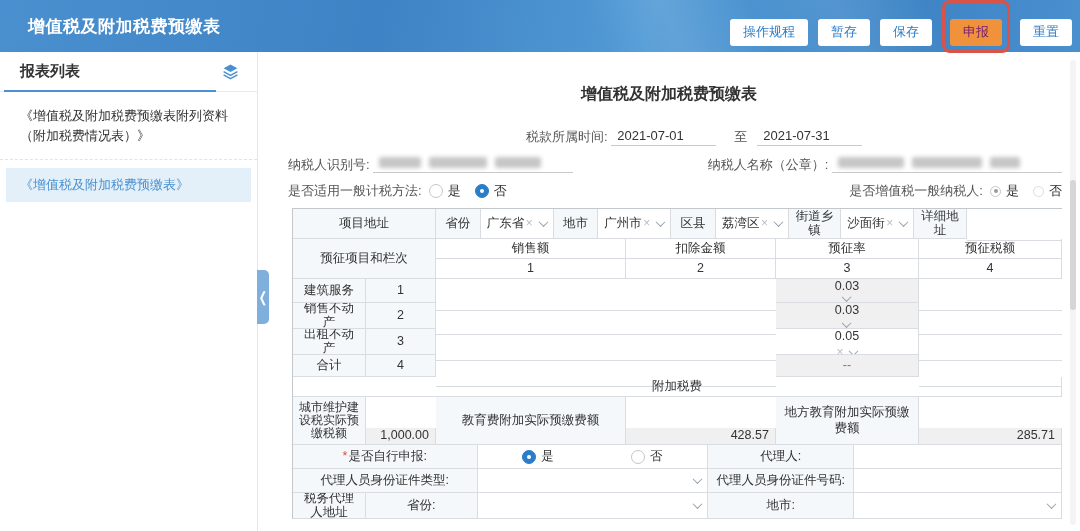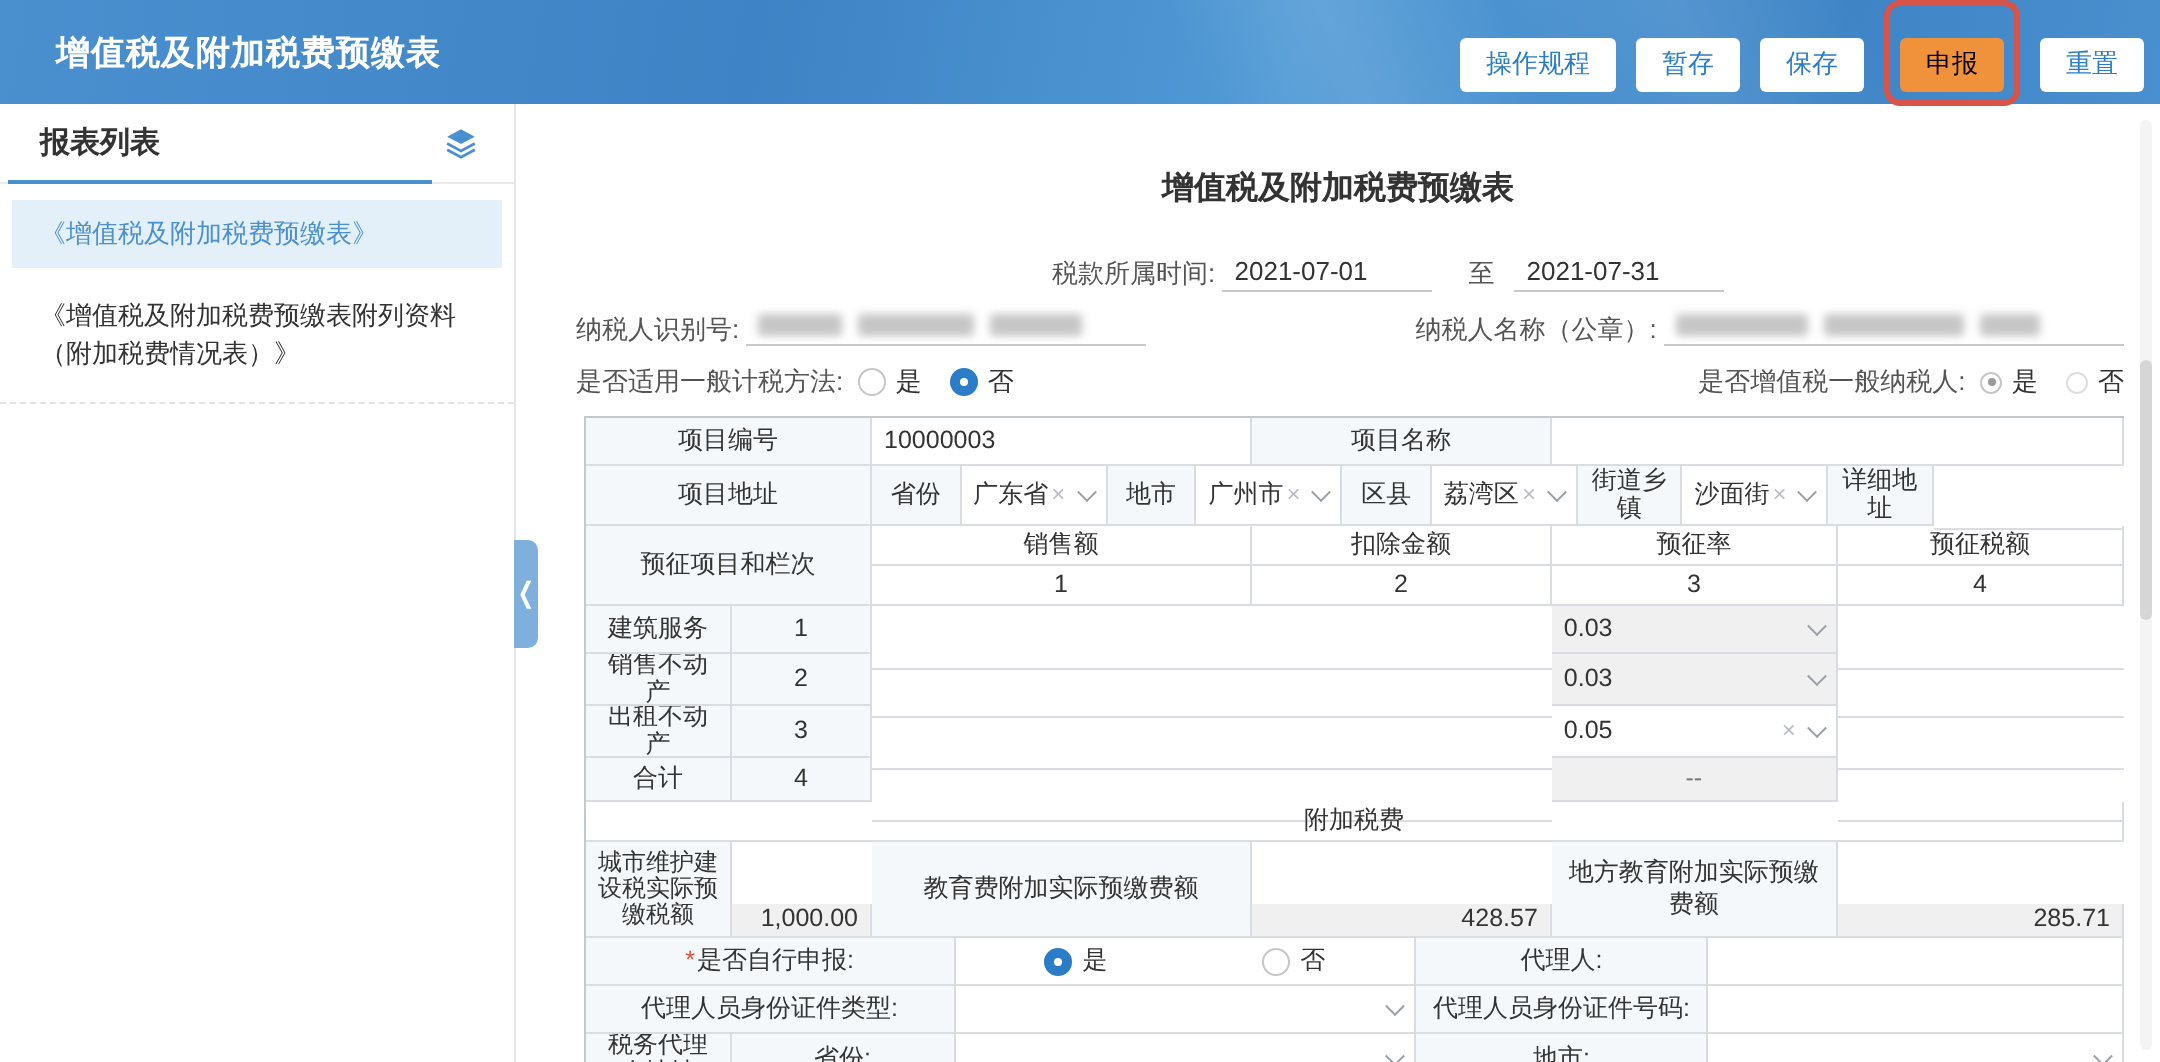--- a/index.html
+++ b/index.html
@@ -9,21 +9,21 @@
   
   .app-header { position:absolute; left:0; top:0; width:1080px; height:52px;
     background:linear-gradient(100deg,#4a8fce 0%,#3e83c5 35%,#529bd6 60%,#3f85c6 85%,#4a90cf 100%);
     display:flex; align-items:center; }
   .app-header::after { content:""; position:absolute; inset:0;
     background:linear-gradient(65deg,transparent 55%,rgba(255,255,255,.10) 62%,transparent 70%,rgba(255,255,255,.08) 78%,transparent 86%); pointer-events:none; }
   .app-title { color:#fff; font-size:17px; font-weight:bold; margin-left:28px; letter-spacing:.5px; }
   .hdr-btns { position:absolute; right:8px; top:0; height:52px; display:flex; align-items:center; gap:10px; z-index:2; }
   .hbtn { background:#fff; color:#2b7dc8; border:none; height:27px; padding:0 13px; font-size:13px;
     border-radius:3px; cursor:pointer; font-family:inherit; white-space:nowrap;margin-top:12px; }
-  .hbtn.primary { background:#f0923c; color:#000000; }
+  .hbtn.primary { background:#f0923c; color:#701a75; }
   .annotate { border:3px solid #d85348; border-radius:8px; padding:4px 5px; display:inline-flex; }
 
   
   .sidebar { position:absolute; left:0; top:52px; width:258px; height:479px; background:#fff; border-right:1px solid #e4e7ea; }
   .sb-head { position:relative; height:40px; display:flex; align-items:center; justify-content:space-between; padding:0 18px 0 20px; border-bottom:1px solid #e8ebee; }
   .sb-head::after { content:""; position:absolute; left:4px; bottom:-1px; width:212px; height:2px; background:#4a90d0; }
   .sb-title { font-size:15px; font-weight:bold; color:#333; }
   .layers-icon { width:17px; height:17px; cursor:pointer; }
   .sb-item { font-size:13px; line-height:1.5; padding:8px 16px 8px 20px; color:#333; cursor:pointer; }
   .sb-item.active { background:#e3f0fa; color:#4a90ce; margin:8px 6px 0 6px; padding:7px 10px 7px 14px; }
@@ -61,21 +61,21 @@
     padding:0 6px; overflow:hidden; text-align:center; line-height:1.25; }
   .lab { background:#f4f8fb; }
   .dis { background:#f0f0f0; }
   .num { justify-content:flex-end;margin-top:31px; }
   .left { justify-content:flex-start; }
   .dd { justify-content:space-between; cursor:pointer; }
   .chev { width:7px; height:7px; border-right:1.5px solid #9aa0a6; border-bottom:1.5px solid #9aa0a6; transform:rotate(45deg) translate(-1px,-1px); flex:none; }
   .clr { color:#b9bec4; font-size:12px; margin-right:4px; cursor:pointer; }
   .ddicons { display:flex; align-items:center; gap:3px; }
   
-  .c-l1 { width:9.5%; } .c-n { width:9.1%; } .c-sales { width:24.7%; } .c-ded { width:19.5%; } .c-rate { width:18.6%; } .c-tax { width:18.6%; }
+  .c-l1 { width:9.5%; } .c-n { width:9.1%; } .c-sales { width:24.7%; } .c-ded { width:19.5%; } .c-rate { width:18.6%;flex-direction:column; } .c-tax { width:18.6%; }
   .c-l12 { width:18.6%; }
   .stack { display:flex; flex-direction:column; padding:0; }
   .stack > div { width:100%; display:flex; align-items:center; justify-content:center; }
   .stack > div:first-child { border-bottom:1px solid #d9dde1; }
   .req { color:#e04b3a; margin-right:1px; }
   .dash { color:#777; }
 
   
   .scroll-track { position:absolute; left:1070px; top:60px; width:6px; height:465px; background:#f4f4f4; border-radius:3px; }
   .scroll-thumb { position:absolute; left:0; top:120px; width:6px; height:130px; background:#d6d6d6; border-radius:3px; cursor:grab; }
@@ -100,22 +100,22 @@
 
   <div class="sidebar">
     <div class="sb-head">
       <span class="sb-title">报表列表</span>
       <svg class="layers-icon" viewBox="0 0 16 16">
         <path d="M8 1.5l6.5 3.5L8 8.5 1.5 5z" fill="#4a90d0"></path>
         <path d="M1.5 8.2L8 11.7l6.5-3.5" stroke="#4a90d0" stroke-width="1.3" fill="none"></path>
         <path d="M1.5 11.2L8 14.7l6.5-3.5" stroke="#4a90d0" stroke-width="1.3" fill="none"></path>
       </svg>
     </div>
+    <div class="sb-item plain">《增值税及附加税费预缴表附列资料（附加税费情况表）》</div>
     <div class="sb-item active">《增值税及附加税费预缴表》</div>
-    <div class="sb-item plain">《增值税及附加税费预缴表附列资料（附加税费情况表）》</div>
   </div>
 
   <div class="collapse-tab">
       <span>❮</span>
     </div>
 
   <div class="main">
     <div class="form-title">增值税及附加税费预缴表</div>
 
     <div class="row-line period-row">
@@ -152,26 +152,20 @@
     <div class="row-line" style="right:18px; top:130px;">
       <span class="lbl">是否增值税一般纳税人:</span>&nbsp;&nbsp;
       <span class="radio small greydot"></span>
       <span class="rlbl">是</span>
       <span class="radio small" style="border-color:#ddd;"></span>
       <span class="rlbl" style="margin-right:0;">否</span>
     </div>
 
     <div class="tbl">
 
-      <div class="trow" style="height:24px;">
-        <div class="cell lab c-l12">项目编号</div>
-        <div class="cell left c-sales">10000003</div>
-        <div class="cell lab c-ded">项目名称</div>
-        <div class="cell left" style="width:37.2%;"></div>
-      </div>
 
       <div class="trow" style="height:30px;">
         <div class="cell lab c-l12">项目地址</div>
         <div class="cell lab" style="width:5.8%;">省份</div>
         <div class="cell dd" style="width:9.5%;">
           <span>广东省</span>
           <span class="ddicons">
               <span class="clr">×</span>
               <span class="chev"></span>
             </span>

